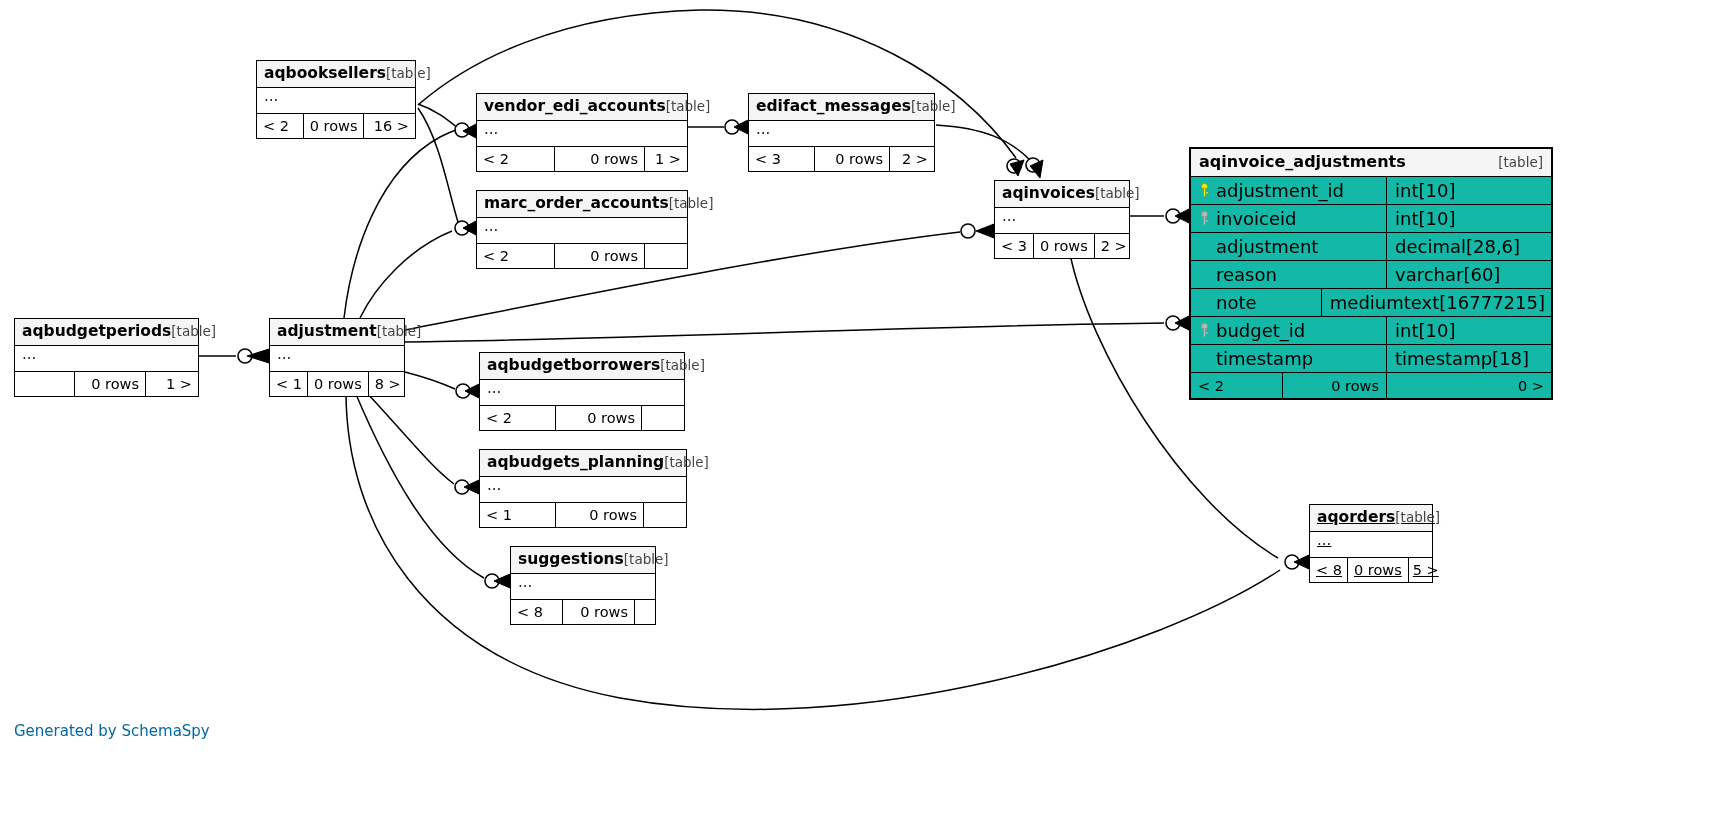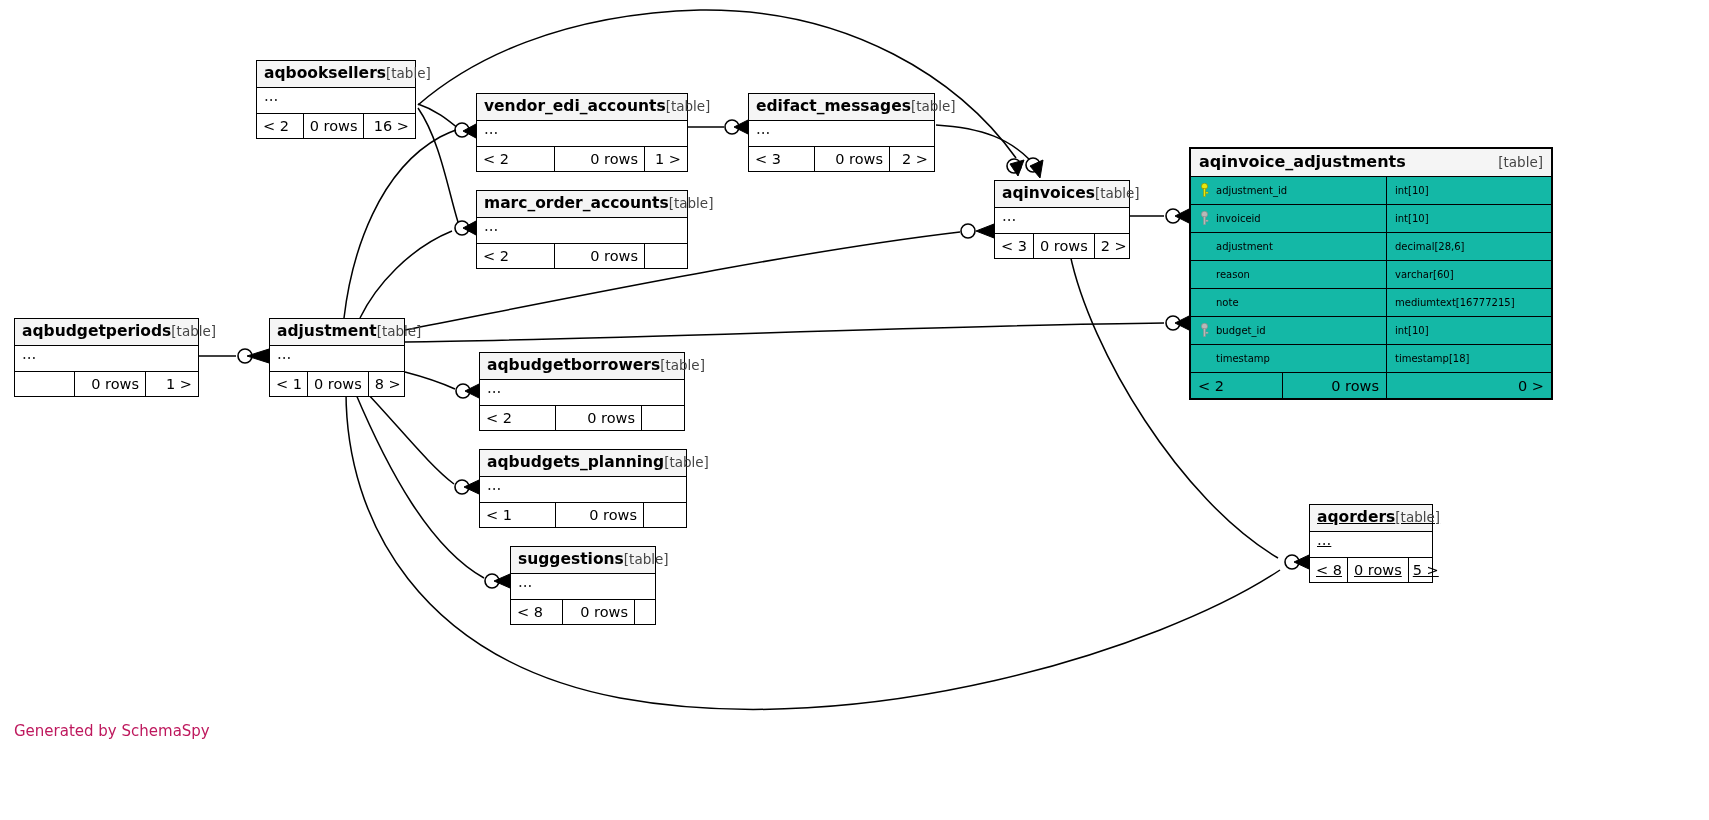--- a/index.html
+++ b/index.html
@@ -114,38 +114,38 @@
   .detail-title .tbl-tag {
     font-weight: normal;
     font-size: 13.5px;
     color: #444444;
   }
   .detail-row {
     display: flex;
     border-bottom: 1.4px solid #000000;
     height: 27px;
     align-items: stretch;
-    font-size: 10px;
+    font-size: 18px;
   }
   .detail-row .col-name {
     box-sizing: border-box;
     width: 196px;
     display: flex;
     align-items: center;
     gap: 6px;
     padding: 0 6px 0 8px;
     border-right: 1.4px solid #000000;
     white-space: nowrap;
   }
   .detail-row .col-type {
     box-sizing: border-box;
     flex: 1 1 auto;
     display: flex;
     align-items: center;
-    padding: 0 20px 0 8px;
+    padding: 0 6px 0 8px;
     white-space: nowrap;
   }
   .key-slot {
     width: 11px;
     min-width: 11px;
     display: inline-flex;
     align-items: center;
     justify-content: center;
   }
   .detail-footer {
@@ -174,21 +174,21 @@
   }
   .detail-footer .f-right {
     flex: 1 1 auto;
     justify-content: flex-end;
   }
   #generated-by {
     position: absolute;
     left: 14px;
     top: 722px;
     font-size: 15px;
-    color: #be185d;
+    color: #0369a1;
     white-space: nowrap;
   }
   .edge-path {
     fill: none;
     stroke: #000000;
     stroke-width: 1.5px;
   }
   .conn-circle {
     fill: #ffffff;
     stroke: #000000;

